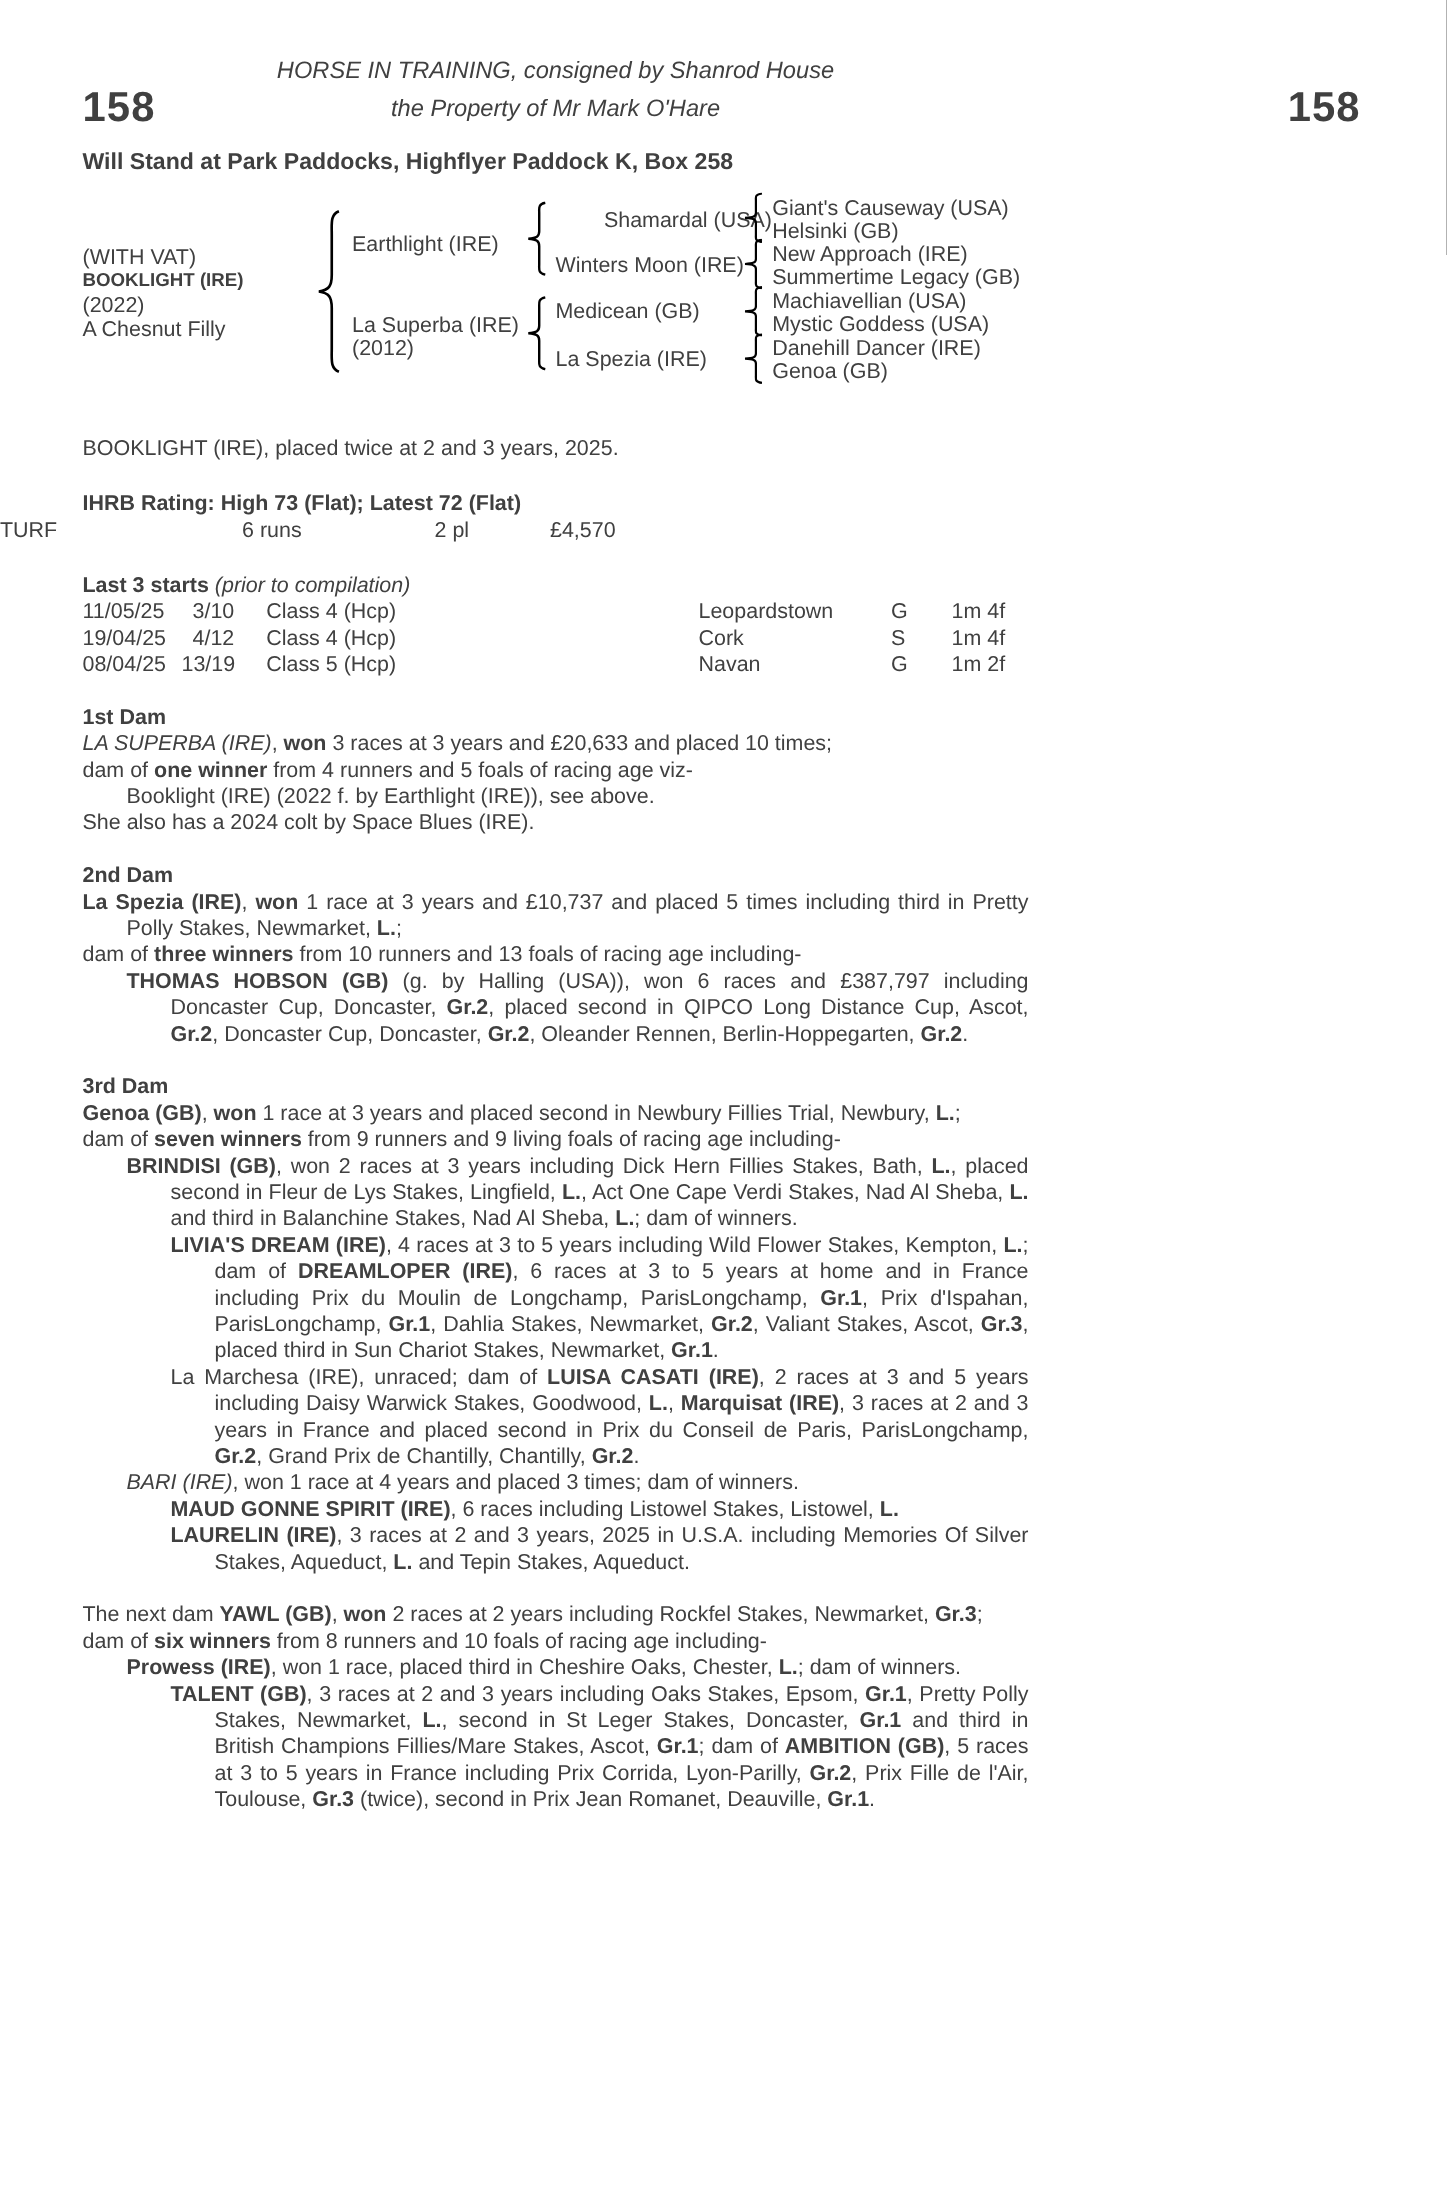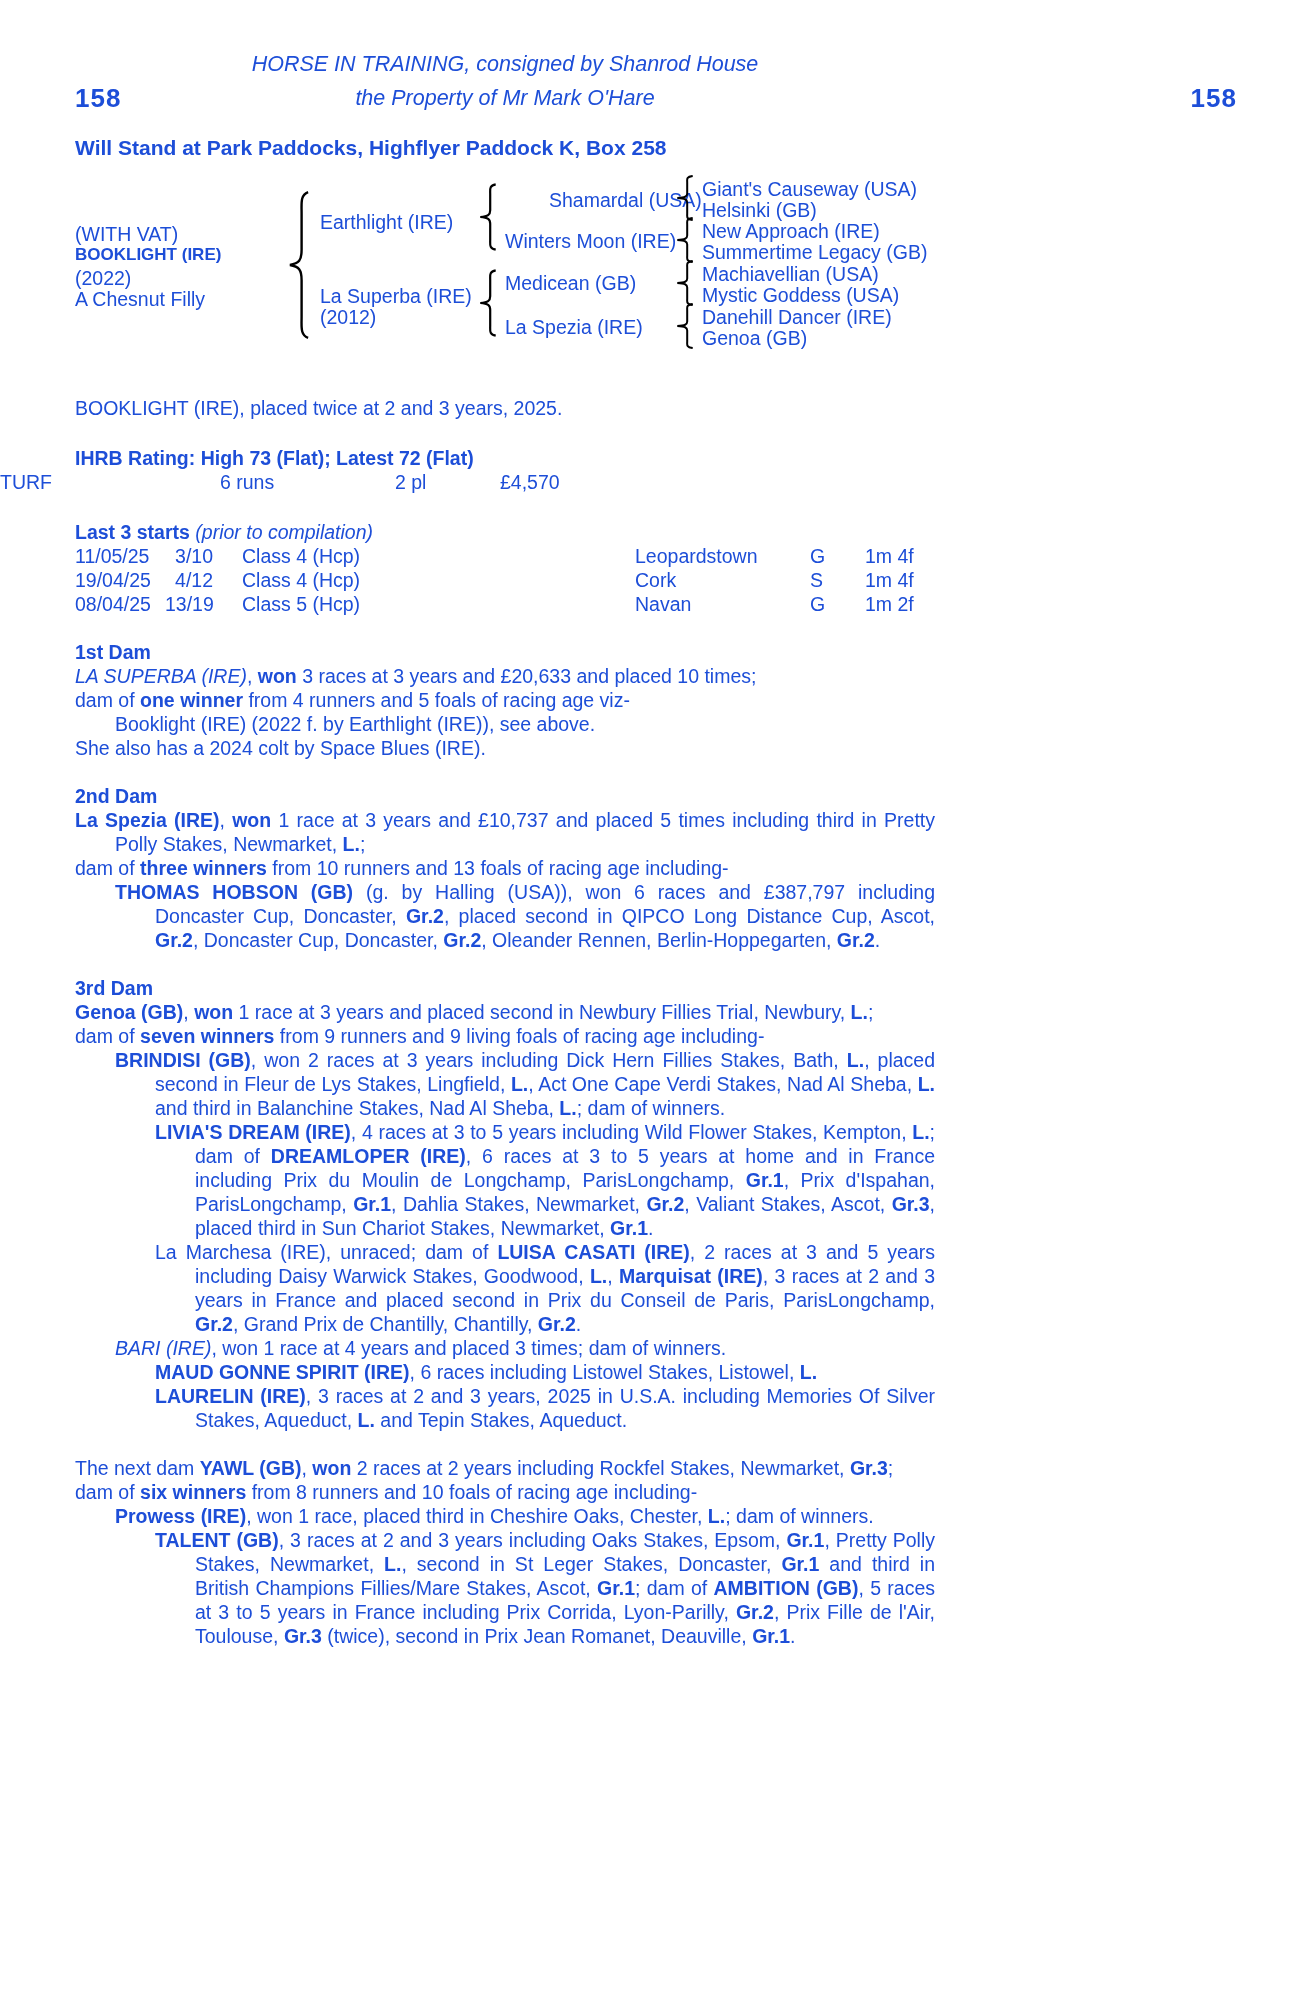--- a/index.html
+++ b/index.html
@@ -1,28 +1,28 @@
 <!DOCTYPE html>
 <html><head>
 <meta charset="utf-8">
 <style>
   html,body{margin:0;padding:0;background:#777;}
   .page{
     position:relative;
     width:1315px;height:2000px;
-    background:#fff;color:#1d4ed8;
+    background:#fff;color:#404040;
     font-family:"Liberation Sans","DejaVu Sans",sans-serif;
     font-size:19.5px;line-height:24px;
     overflow:hidden;
   }
   .textblock{margin-left:75px;width:860px;}
   
   .h-line1{margin:52px 0 0 75px;width:860px;text-align:center;font-style:italic;font-size:21.5px;}
   .h-row{position:relative;height:50px;}
-  .lot{position:absolute;top:2px;font-size:26px;font-weight:bold;line-height:40px;letter-spacing:1px;}
+  .lot{position:absolute;top:2px;font-size:38px;font-weight:bold;line-height:40px;letter-spacing:1px;}
   .lot.left{left:75px;}
   .lot.right{right:78px;}
   .h-line2{position:absolute;top:10px;left:75px;width:860px;text-align:center;font-style:italic;font-size:21.5px;}
   .stand{margin:10px 0 0 75px;font-weight:bold;font-size:21px;}
   
   .pedigree{position:relative;height:192px;margin-top:14px;}
   .pnode{position:absolute;white-space:nowrap;}
   .bold{font-weight:bold;}
   .brace{position:absolute;}
   .brace svg{display:block;width:100%;height:100%;}

